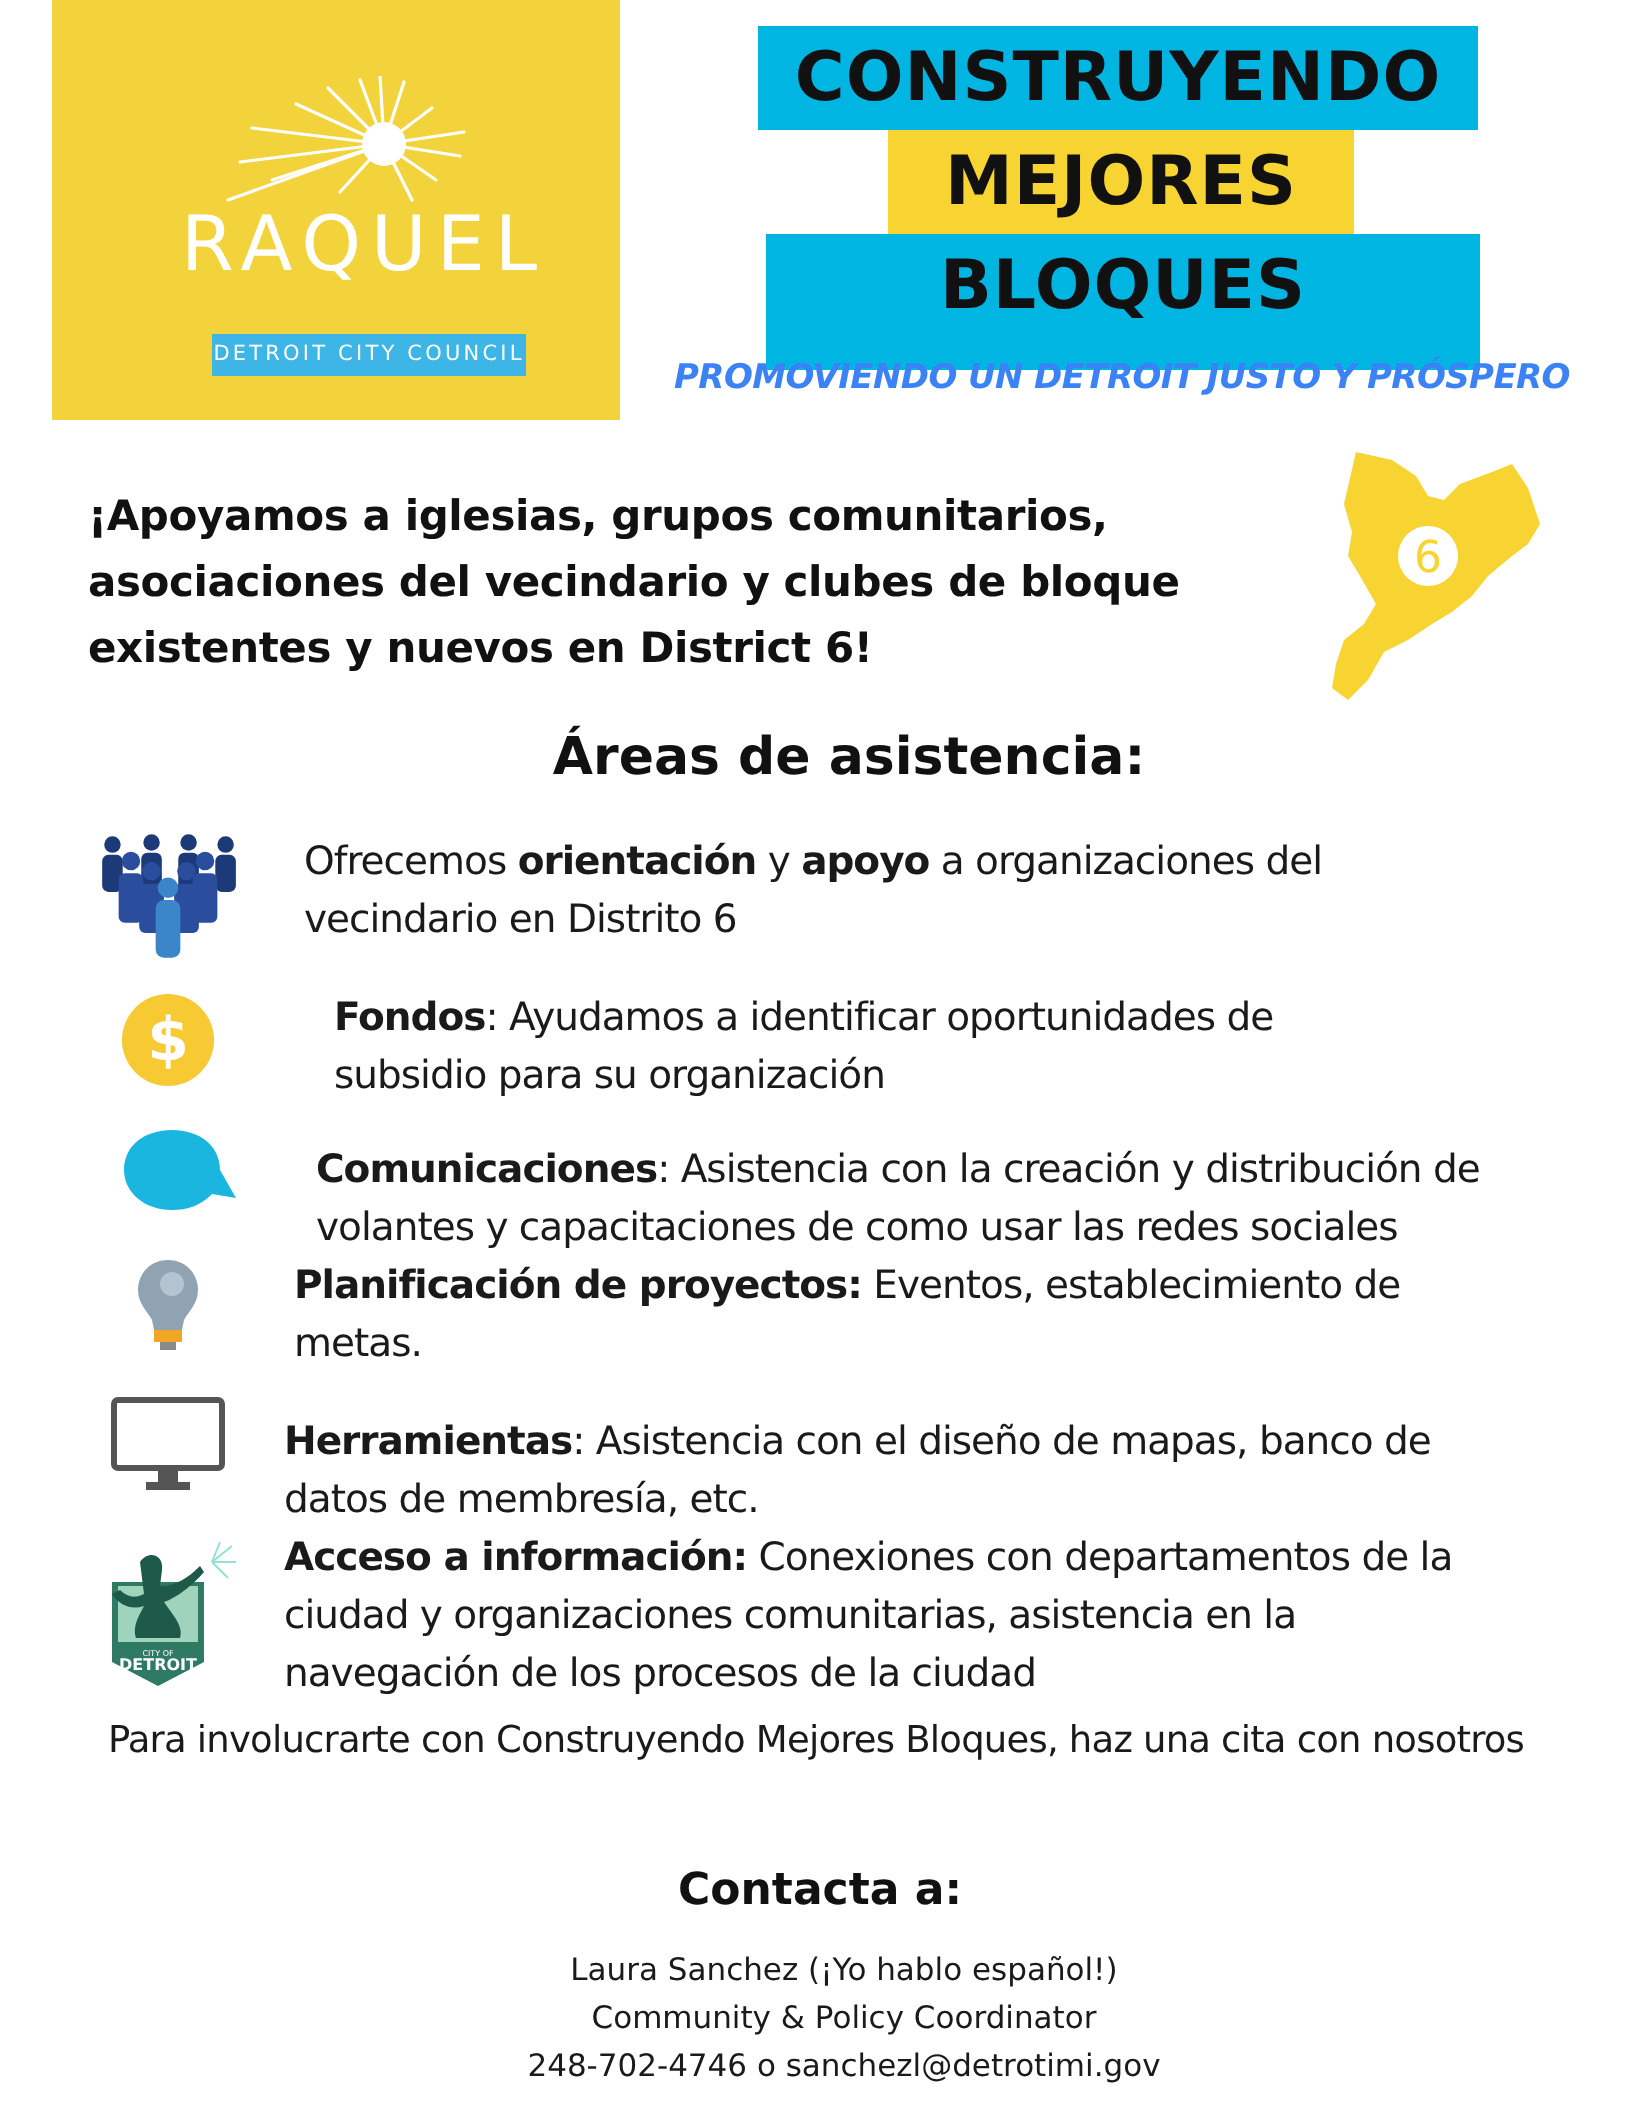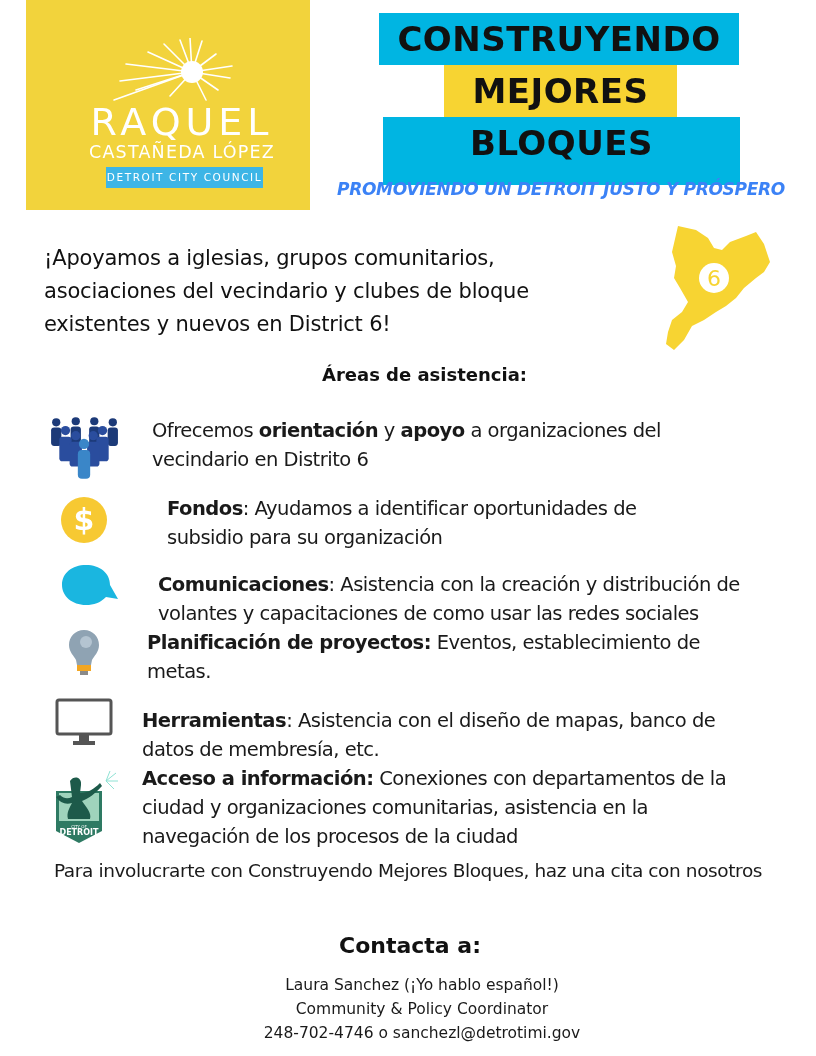--- a/index.html
+++ b/index.html
@@ -12,24 +12,24 @@
   .logo-first { top: 100px; font-size: 38px; letter-spacing: 5px; font-family: "DejaVu Sans", sans-serif; font-weight: normal; }
   .logo-last { top: 142px; font-size: 17.5px; letter-spacing: 1.2px; font-family: "DejaVu Sans", sans-serif; }
   .logo-council { position: absolute; left: 80px; top: 167px; width: 157px; height: 21px; background: #3db5e6; color: #fff; font-size: 10.5px; letter-spacing: 1.6px; text-align: center; line-height: 21px; font-family: "DejaVu Sans", sans-serif; }
 
   .title-band { position: absolute; font-family: "DejaVu Sans", sans-serif; font-weight: bold; font-size: 34px; color: #111; text-align: center; line-height: 52px; letter-spacing: 0.5px; }
   .band-1 { left: 379px; top: 13px; width: 360px; height: 52px; background: #00b5e2; }
   .band-2 { left: 444px; top: 65px; width: 233px; height: 52px; background: #f7d432; }
   .band-3 { left: 383px; top: 117px; width: 357px; height: 68px; background: #00b5e2; }
   .tagline { position: absolute; left: 336px; top: 179px; width: 450px; text-align: center; font-weight: bold; font-style: italic; font-size: 17px; color: #3b82f6; font-family: "DejaVu Sans", sans-serif; letter-spacing: -0.3px; }
 
-  .intro { position: absolute; left: 44px; top: 242px; width: 580px; font-family: "DejaVu Sans", sans-serif; font-weight: normal; font-size: 21px; line-height: 33px; color: #111; letter-spacing: -0.2px; }
+  .intro { position: absolute; left: 44px; top: 242px; width: 580px; font-family: "DejaVu Sans", sans-serif; font-weight: bold; font-size: 21px; line-height: 33px; color: #111; letter-spacing: -0.2px; }
   .district-map { position: absolute; left: 660px; top: 222px; width: 115px; height: 130px; }
 
-  .areas-heading { position: absolute; left: 0; top: 364px; width: 816px; text-align: center; font-family: "DejaVu Sans", sans-serif; font-weight: bold; font-size: 18px; color: #111; padding-left: 33px; }
+  .areas-heading { position: absolute; left: 0; top: 364px; width: 816px; text-align: center; font-family: "DejaVu Sans", sans-serif; font-weight: bold; font-size: 26px; color: #111; padding-left: 33px; }
 
   .service { position: absolute; display: flex; align-items: flex-start; }
   .service .icon { position: absolute; }
   .service .text { position: absolute; font-family: "DejaVu Sans", sans-serif; font-size: 19.5px; line-height: 29px; color: #1a1a1a; letter-spacing: -0.5px; }
   .service .text b { font-weight: bold; }
 
   .closing { position: absolute; left: 0; top: 857px; width: 816px; text-align: center; font-family: "DejaVu Sans", sans-serif; font-size: 18.5px; line-height: 28px; color: #1a1a1a; letter-spacing: -0.4px; }
 
   .contact-heading { position: absolute; left: 0; top: 933px; width: 820px; text-align: center; font-family: "DejaVu Sans", sans-serif; font-weight: bold; font-size: 22px; color: #111; }
   .contact-line { position: absolute; left: 0; width: 844px; text-align: center; font-family: "DejaVu Sans", sans-serif; font-size: 15.5px; color: #1a1a1a; }
@@ -52,21 +52,20 @@
       <line x1="86" y1="34" x2="126" y2="28"></line>
       <line x1="86" y1="34" x2="124" y2="40"></line>
       <line x1="86" y1="34" x2="112" y2="52"></line>
       <line x1="86" y1="34" x2="100" y2="62"></line>
       <line x1="86" y1="34" x2="64" y2="58"></line>
       <line x1="86" y1="34" x2="30" y2="52"></line>
     </g>
     <circle cx="86" cy="34" r="11" fill="#fff"></circle>
   </svg>
   <div class="logo-name logo-first">RAQUEL</div>
-  <div class="logo-name logo-last">CASTAÑEDA LÓPEZ</div>
   <div class="logo-council">DETROIT CITY COUNCIL</div>
 </div>
 
 <div class="title-band band-1">CONSTRUYENDO</div>
 <div class="title-band band-2">MEJORES</div>
 <div class="title-band band-3">BLOQUES</div>
 <div class="tagline">PROMOVIENDO UN DETROIT JUSTO Y PRÓSPERO</div>
 
 <div class="intro">¡Apoyamos a iglesias, grupos comunitarios, asociaciones del vecindario y clubes de bloque existentes y nuevos en District 6!</div>
 

